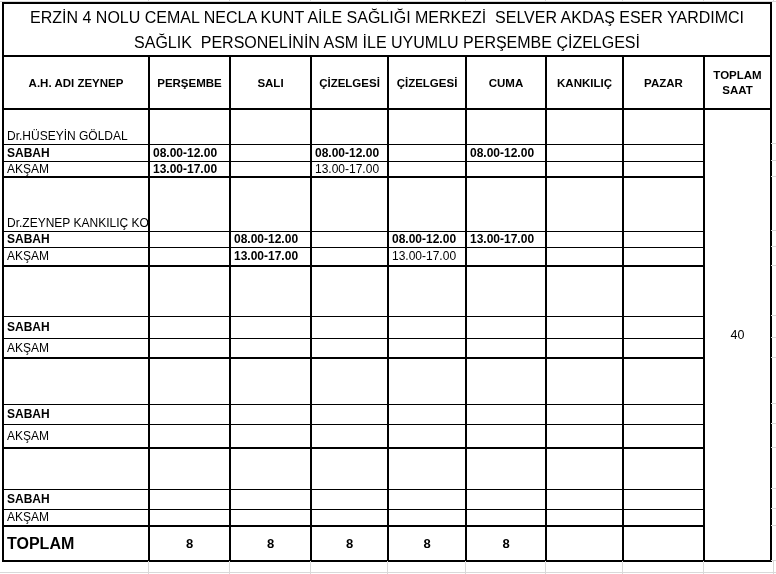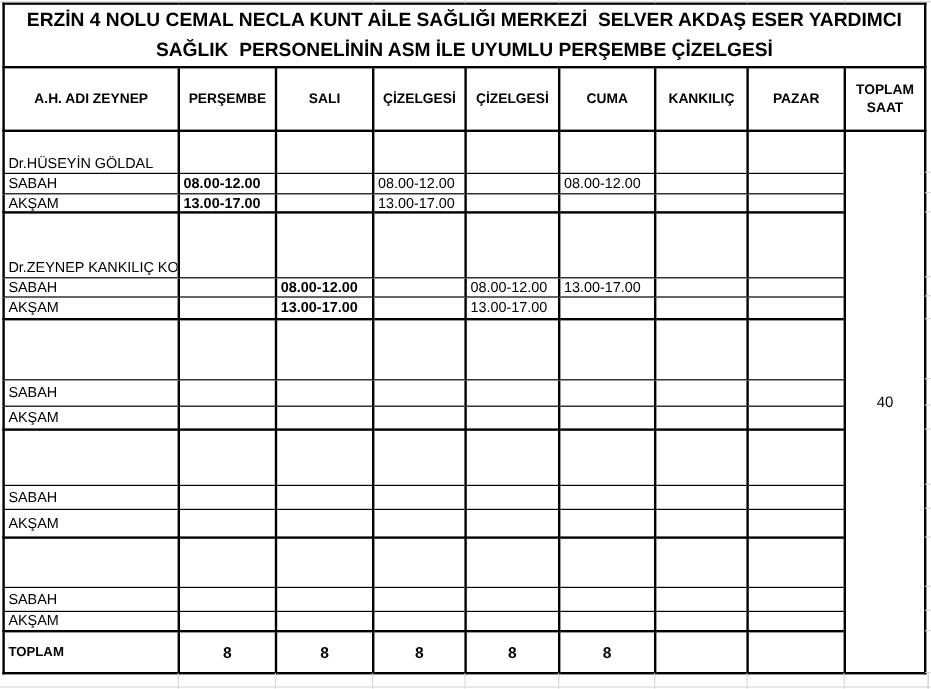--- a/index.html
+++ b/index.html
@@ -10,36 +10,36 @@
   table.sheet {
     border-collapse:collapse; table-layout:fixed; width:768px;
     position:absolute; left:2px; top:2px;
   }
   td {
     border:2px solid #000; padding:0; overflow:hidden;
     font-size:12px; color:#000; background:#fff;
   }
   
   tr.name-row td  { border-top-width:2px; border-bottom-width:1px; }
-  tr.sabah-row td { border-top-width:1px; border-bottom-width:1px; }
+  tr.sabah-row td { border-top-width:1px; border-bottom-width:1px;font-weight:bold; }
   tr.aksam-row td { border-top-width:1px; border-bottom-width:2px; }
   tr.name-row td.grand { border:2px solid #000; }
 
   .title-cell { text-align:center; vertical-align:middle; }
-  .title-line { white-space:pre; font-weight:bold; font-size:16px; line-height:25px; }
+  .title-line { white-space:pre; font-weight:normal; font-size:16px; line-height:25px; }
 
   .head { text-align:center; vertical-align:middle; font-weight:bold; font-size:11.5px; }
   .head-total { line-height:1.3; padding:0 3px; }
 
   .name-cell { vertical-align:bottom; padding:0 0 1px 3px; white-space:nowrap; }
   .lbl  { vertical-align:middle; padding:0 0 0 3px; }
   .time { vertical-align:middle; padding:0 0 0 3px; white-space:nowrap; }
   .b { font-weight:bold; }
 
-  .total-label { font-weight:bold; font-size:11px; vertical-align:middle; padding-left:3px; }
+  .total-label { font-weight:bold; font-size:16px; vertical-align:middle; padding-left:3px; }
   .total-val   { font-weight:bold; font-size:13px; text-align:center; vertical-align:middle; }
   .grand { text-align:center; vertical-align:middle; font-size:12.5px; }
 
   
   .grid-tick { position:absolute; background:#d9d9d9; }
 </style>
 </head>
 <body>
 
 <table class="sheet">

